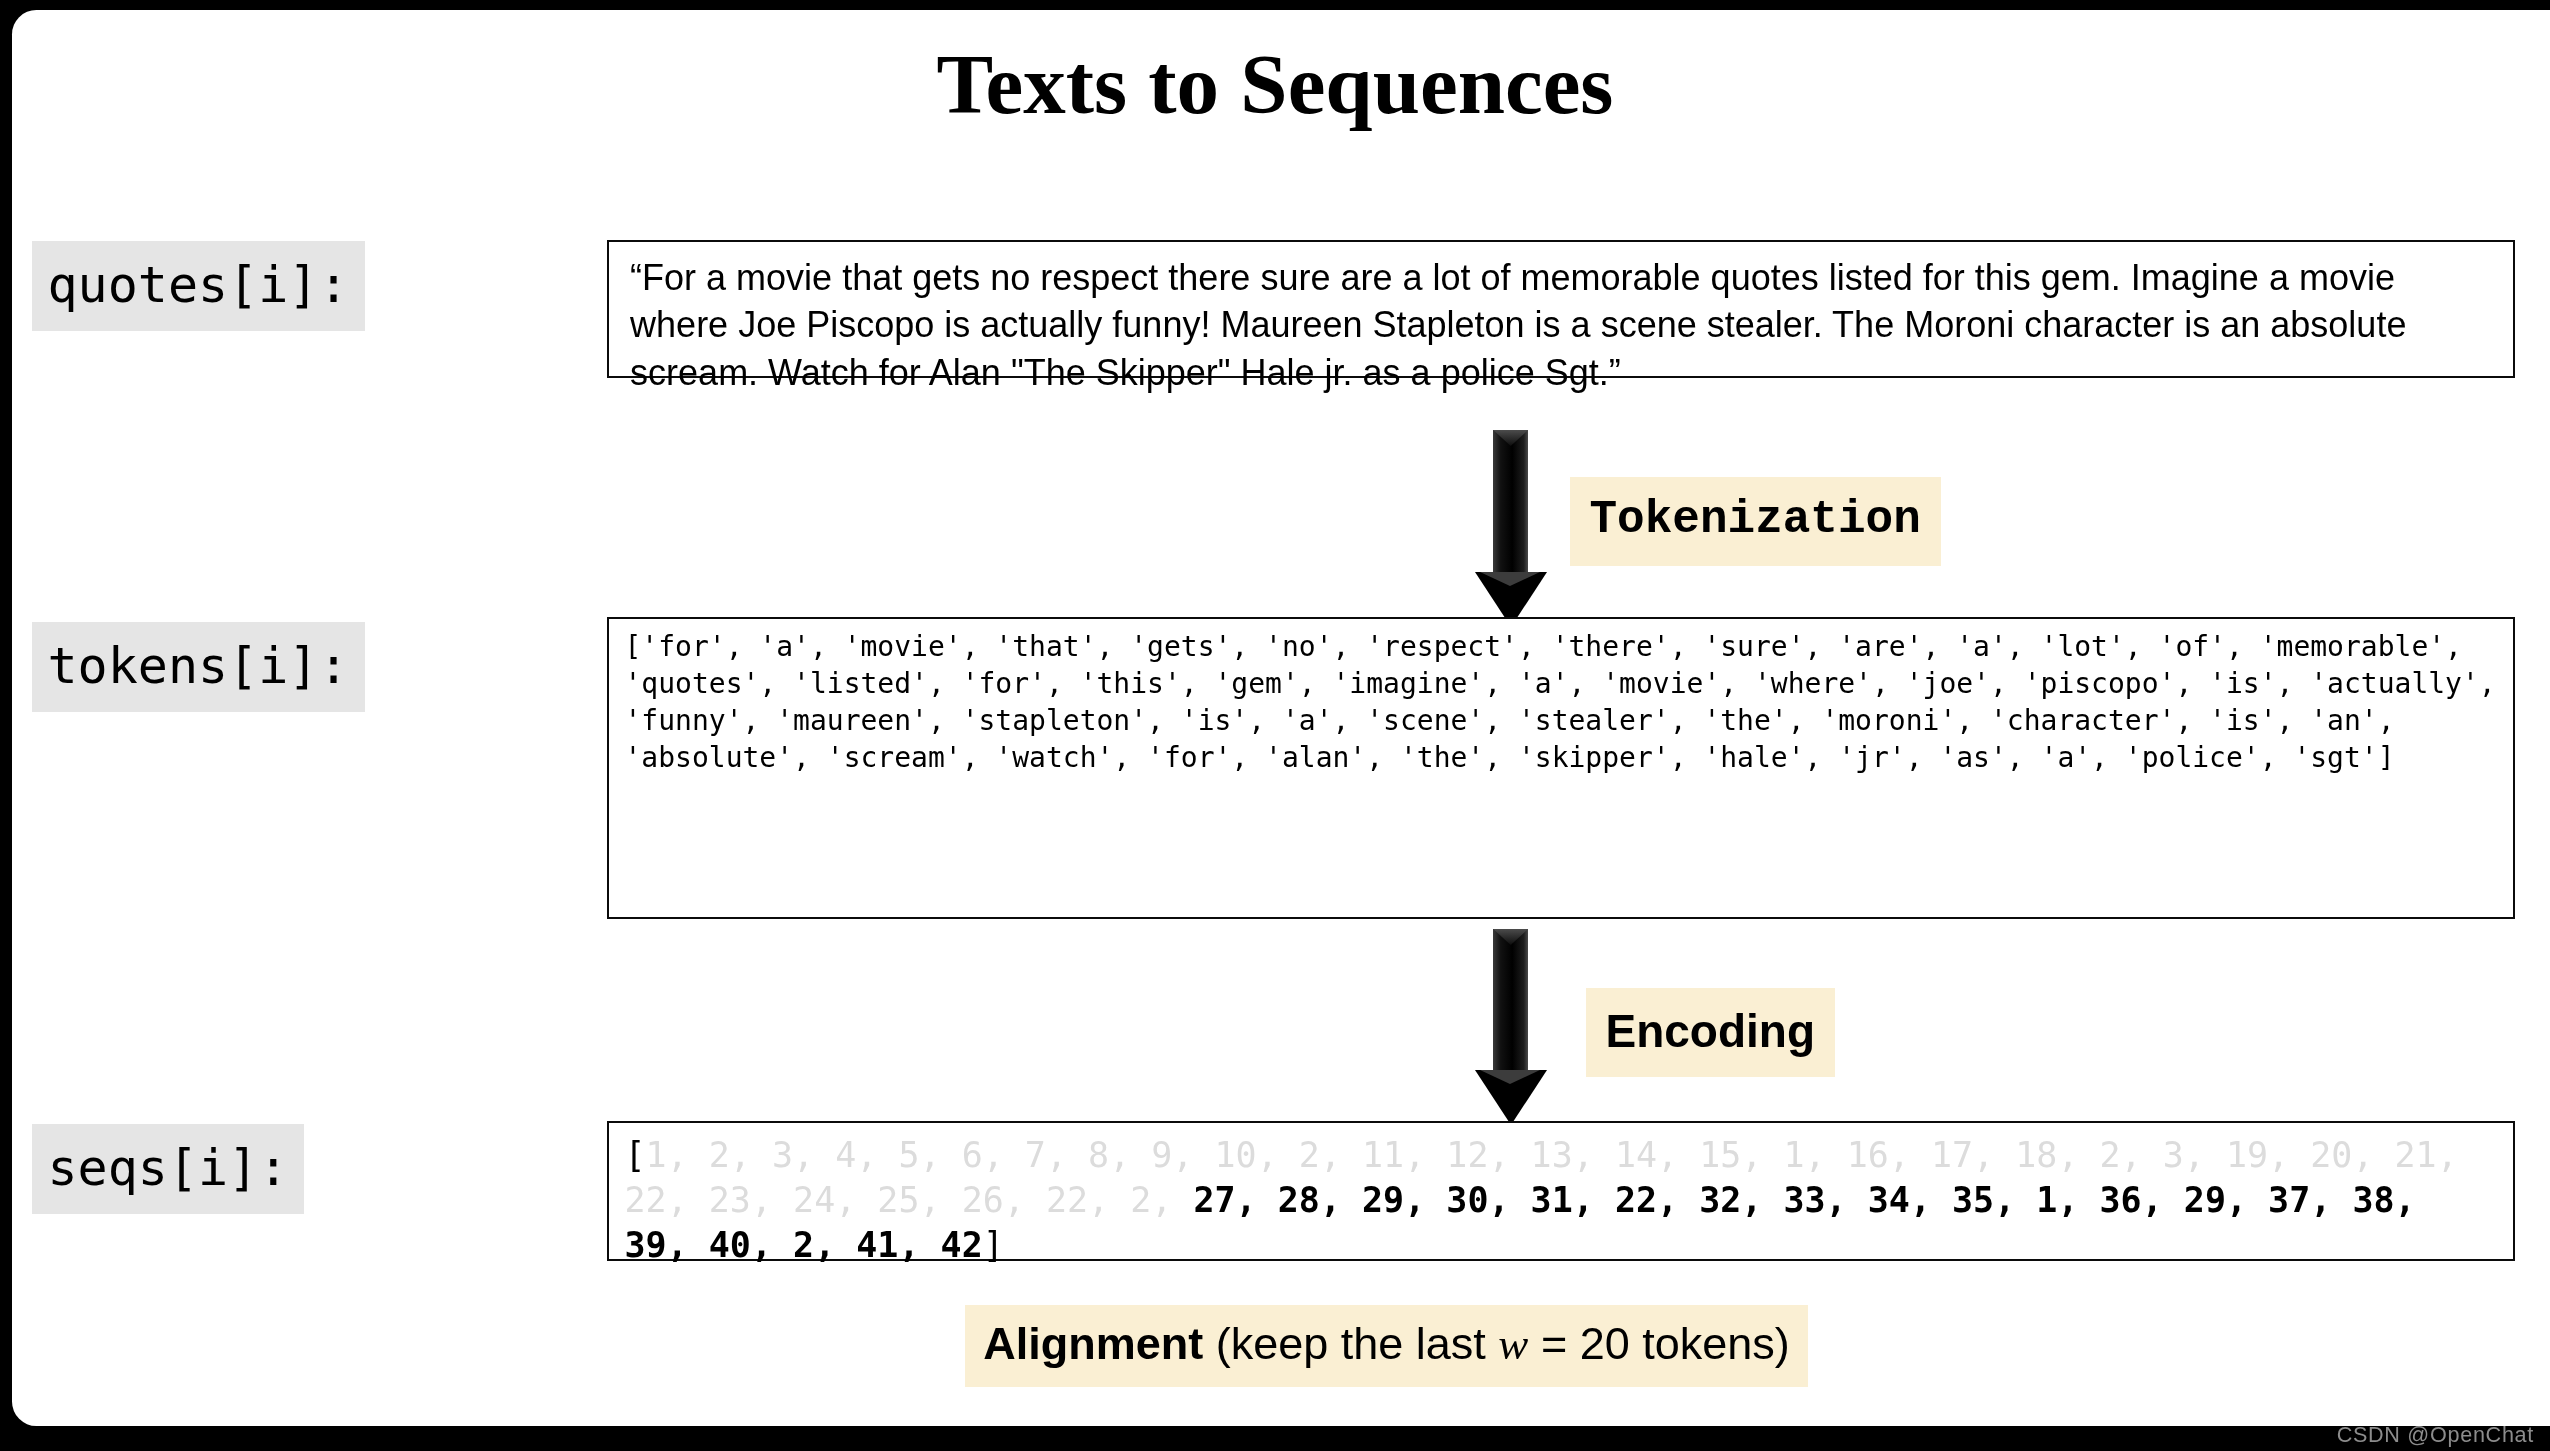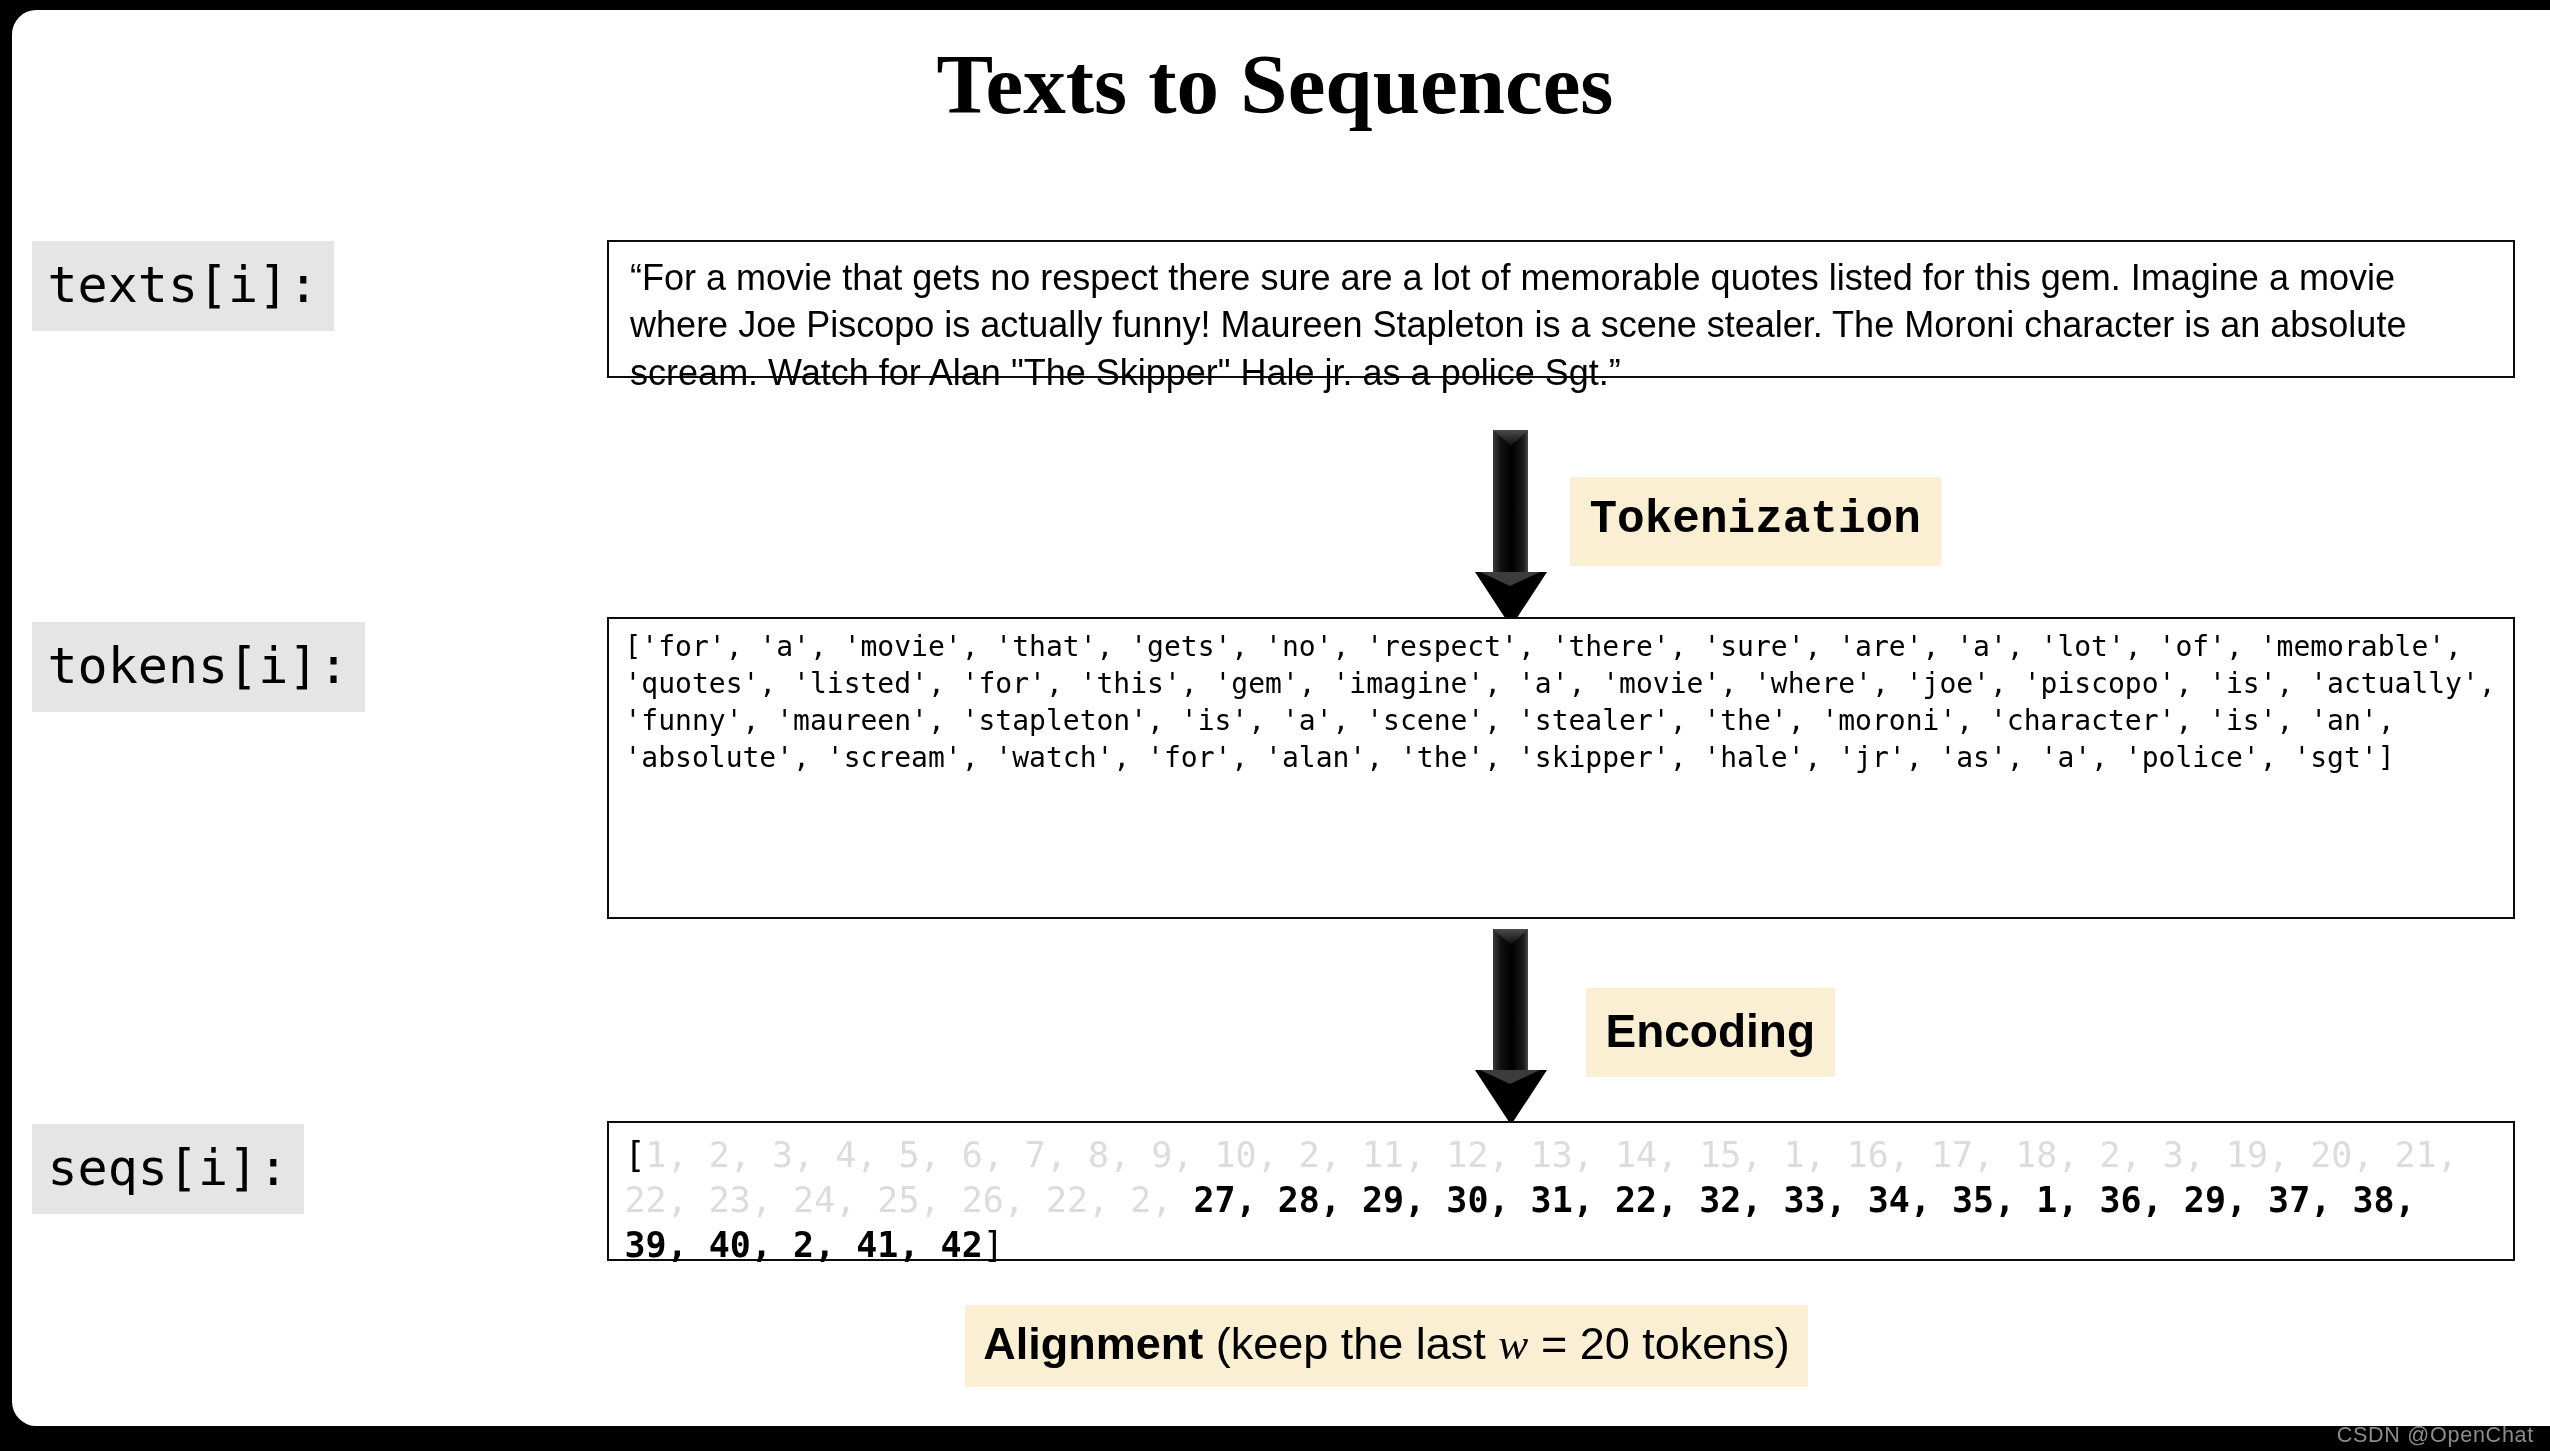--- a/index.html
+++ b/index.html
@@ -189,21 +189,21 @@
     letter-spacing: 0.7px;
   }
 </style>
 </head>
 <body>
 
 <div id="slide">
 
   <div id="title">Texts to Sequences</div>
 
-  <div class="row-label" id="label-texts">texts[i]:</div>
+  <div class="row-label" id="label-texts">quotes[i]:</div>
 
   <div class="content-box" id="box-texts">
     <div id="texts-body">“For a movie that gets no respect there sure are a lot of memorable quotes listed for this gem. Imagine a movie where Joe Piscopo is actually funny! Maureen Stapleton is a scene stealer. The Moroni character is an absolute scream. Watch for Alan "The Skipper" Hale jr. as a police Sgt.”</div>
   </div>
 
   <div class="arrow" id="arrow-tok">
     <div class="shaft"></div>
     <div class="head"></div>
     <div class="head-sheen"></div>
   </div>

